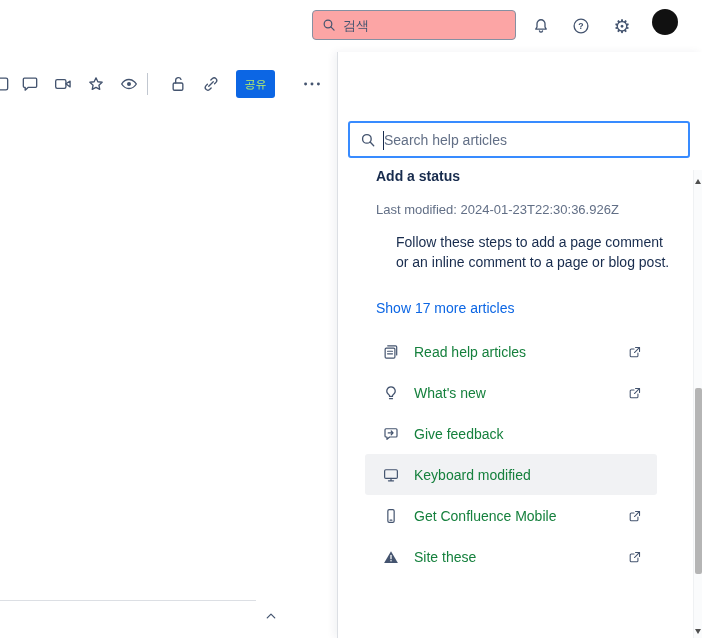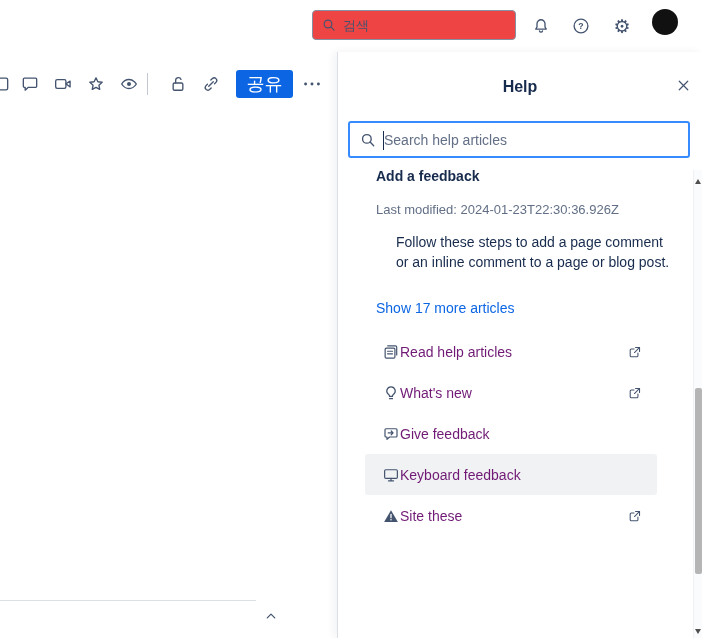--- a/index.html
+++ b/index.html
@@ -4,39 +4,39 @@
 <style>
   * { margin:0; padding:0; box-sizing:border-box; }
   html,body { width:702px; height:638px; overflow:hidden; background:#fff;
     font-family:"Liberation Sans", sans-serif; color:#172B4D; }
   .screen { position:relative; width:702px; height:638px; background:#fff; }
 
   
   .topbar { position:absolute; top:0; left:0; width:702px; height:52px; background:#fff; }
   .topbar-search { position:absolute; left:312px; top:10px; width:204px; height:30px;
     border:1px solid #8590A2; border-radius:4px; display:flex; align-items:center;
-    gap:6px; padding:0 8px; background:#ef4444; }
+    gap:6px; padding:0 8px; background:#fca5a5; }
   .topbar-search input { border:none; outline:none; flex:1; font-size:13px;
     font-family:"Liberation Sans", sans-serif; color:#172B4D; background:transparent; min-width:0; }
   .topbar-search input::placeholder { color:#44546F; opacity:1; }
   .icon-btn { position:absolute; width:32px; height:32px; top:10px; display:flex;
     align-items:center; justify-content:center; color:#44546F; background:transparent;
     border:none; cursor:pointer; }
   .gear-glyph { font-family:"DejaVu Sans", sans-serif; font-size:19px; line-height:1; color:#44546F; }
   .avatar { position:absolute; left:652px; top:9px; width:26px; height:26px;
     border-radius:50%; background:#111; cursor:pointer; }
 
   
   .page-toolbar { position:absolute; left:0; top:70px; width:337px; height:28px; }
   .tb-icon { position:absolute; top:2px; width:24px; height:24px; display:flex;
     align-items:center; justify-content:center; color:#44546F; background:transparent;
     border:none; cursor:pointer; }
   .tb-divider { position:absolute; left:147px; top:3px; width:1px; height:22px; background:#C1C7D0; }
-  .share-btn { position:absolute; left:236px; top:0; width:57px; height:28px;
-    background:#0C66E4; color:#ffffff; border:none; border-radius:3px; font-size:18px;
+  .share-btn { position:absolute; left:236px; top:0; width:39px; height:28px;
+    background:#0C66E4; color:#bef264; border:none; border-radius:3px; font-size:11px;
     font-family:"Liberation Sans", sans-serif; cursor:pointer; }
 
   
   .bottom-rule { position:absolute; left:0; top:600px; width:256px; height:1px; background:#DCDFE4; }
   .chevron-up-btn { position:absolute; left:260px; top:605px; width:22px; height:22px;
     display:flex; align-items:center; justify-content:center; color:#44546F;
     background:transparent; border:none; cursor:pointer; }
 
   
   .help-panel { position:absolute; left:337px; top:52px; width:365px; height:586px;
@@ -62,21 +62,21 @@
   .article-desc { margin:10px 0 0 58px; width:280px; font-size:14px; color:#172B4D; line-height:20px; }
   .show-more { display:inline-block; margin:26px 0 0 38px; font-size:14px; font-weight:500;
     color:#0C66E4; line-height:20px; text-decoration:none; cursor:pointer; }
 
   .help-menu { margin-top:13px; }
   .menu-item { margin-left:27px; width:292px; height:41px; border-radius:3px;
     display:flex; align-items:center; padding:0 14px 0 17px; cursor:pointer; }
   .menu-item.highlighted { background:#F1F2F4; }
   .mi-icon { width:18px; height:18px; color:#44546F; display:flex; align-items:center;
     justify-content:center; flex:0 0 18px; }
-  .mi-label { font-size:14px; color:#701a75; flex:1; }
+  .mi-label { margin-left:14px; font-size:14px; color:#15803d; flex:1; }
   .mi-ext { width:16px; height:16px; color:#44546F; display:flex; align-items:center;
     justify-content:center; flex:0 0 16px; }
 
   
   .scrollbar { position:absolute; right:0; top:118px; width:9px; height:468px;
     background:#FAFBFC; border-left:1px solid #EFF1F3; }
   .sb-arrow-up { width:0; height:0; margin:9px auto 0; border-left:3.5px solid transparent;
     border-right:3.5px solid transparent; border-bottom:5px solid #505050; cursor:pointer; }
   .sb-arrow-down { position:absolute; bottom:4px; left:0; right:0; margin:0 auto; width:0; height:0;
     border-left:3.5px solid transparent; border-right:3.5px solid transparent;
@@ -179,44 +179,34 @@
 
   <div class="bottom-rule"></div>
   <button class="chevron-up-btn">
     <svg width="18" height="18" viewBox="0 0 24 24">
         <path d="M7 14.5l5-5 5 5" fill="none" stroke="currentColor" stroke-width="1.7" stroke-linecap="round" stroke-linejoin="round"></path>
       </svg>
   </button>
 
   <aside class="help-panel">
 
-    <div class="help-header">
-      <span class="help-title">Help</span>
-      <button class="help-close">
-        <span>
-          <svg width="17" height="17" viewBox="0 0 24 24">
-              <path d="M6 6l12 12M18 6L6 18" stroke="currentColor" stroke-width="1.7" stroke-linecap="round"></path>
-            </svg>
-        </span>
-      </button>
-    </div>
 
     <div class="help-search">
       <span>
         <svg width="18" height="18" viewBox="0 0 24 24">
             <circle cx="10.5" cy="10.5" r="5.75" fill="none" stroke="#44546F" stroke-width="1.8"></circle>
             <line x1="14.8" y1="14.8" x2="19.6" y2="19.6" stroke="#44546F" stroke-width="1.8" stroke-linecap="round"></line>
           </svg>
       </span>
       <div class="caret"></div>
       <input type="text" placeholder="Search help articles" style="">
     </div>
 
     <div class="help-scroll">
-      <h3 class="article-title">Add a feedback</h3>
+      <h3 class="article-title">Add a status</h3>
       <div class="last-modified">Last modified: 2024-01-23T22:30:36.926Z</div>
       <p class="article-desc">Follow these steps to add a page comment or an inline comment to a page or blog post.</p>
       <a class="show-more">Show 17 more articles</a>
 
       <div class="help-menu">
 
         <div class="menu-item">
           <span class="mi-icon">
             <svg width="18" height="18" viewBox="0 0 24 24">
                 <path d="M7.6 3.8H18a1.6 1.6 0 0 1 1.6 1.6V16" fill="none" stroke="currentColor" stroke-width="1.6" stroke-linecap="round"></path>
@@ -262,23 +252,39 @@
           <span class="mi-label">Give feedback</span>
         </div>
 
         <div class="menu-item highlighted">
           <span class="mi-icon">
             <svg width="18" height="18" viewBox="0 0 24 24">
                 <rect x="3.5" y="5" width="17" height="11.6" rx="1.6" fill="none" stroke="currentColor" stroke-width="1.6"></rect>
                 <path d="M12 16.6v3M8.6 19.8h6.8" stroke="currentColor" stroke-width="1.6" stroke-linecap="round"></path>
               </svg>
           </span>
-          <span class="mi-label">Keyboard feedback</span>
-        </div>
-
+          <span class="mi-label">Keyboard modified</span>
+        </div>
+
+        <div class="menu-item">
+          <span class="mi-icon">
+            <svg width="18" height="18" viewBox="0 0 24 24">
+                <rect x="7.8" y="3.5" width="8.4" height="17" rx="1.8" fill="none" stroke="currentColor" stroke-width="1.6"></rect>
+                <path d="M10.8 17.6h2.4" stroke="currentColor" stroke-width="1.6" stroke-linecap="round"></path>
+              </svg>
+          </span>
+          <span class="mi-label">Get Confluence Mobile</span>
+          <span class="mi-ext">
+            <svg width="16" height="16" viewBox="0 0 24 24">
+                <path d="M12.8 5.2h6v6" fill="none" stroke="currentColor" stroke-width="1.6" stroke-linecap="round" stroke-linejoin="round"></path>
+                <path d="M18.8 5.2l-7.6 7.6" fill="none" stroke="currentColor" stroke-width="1.6" stroke-linecap="round"></path>
+                <path d="M16.4 13.4v4.2c0 .9-.7 1.6-1.6 1.6H6.4c-.9 0-1.6-.7-1.6-1.6V9.2c0-.9.7-1.6 1.6-1.6h4.2" fill="none" stroke="currentColor" stroke-width="1.6" stroke-linecap="round"></path>
+              </svg>
+          </span>
+        </div>
 
         <div class="menu-item">
           <span class="mi-icon">
             <svg width="18" height="18" viewBox="0 0 24 24">
                 <path d="M12 4.2L21.2 20H2.8z" fill="currentColor"></path>
                 <path d="M12 10v4.2" stroke="#fff" stroke-width="1.7" stroke-linecap="round"></path>
                 <circle cx="12" cy="17.1" r="1" fill="#fff"></circle>
               </svg>
           </span>
           <span class="mi-label">Site these</span>

